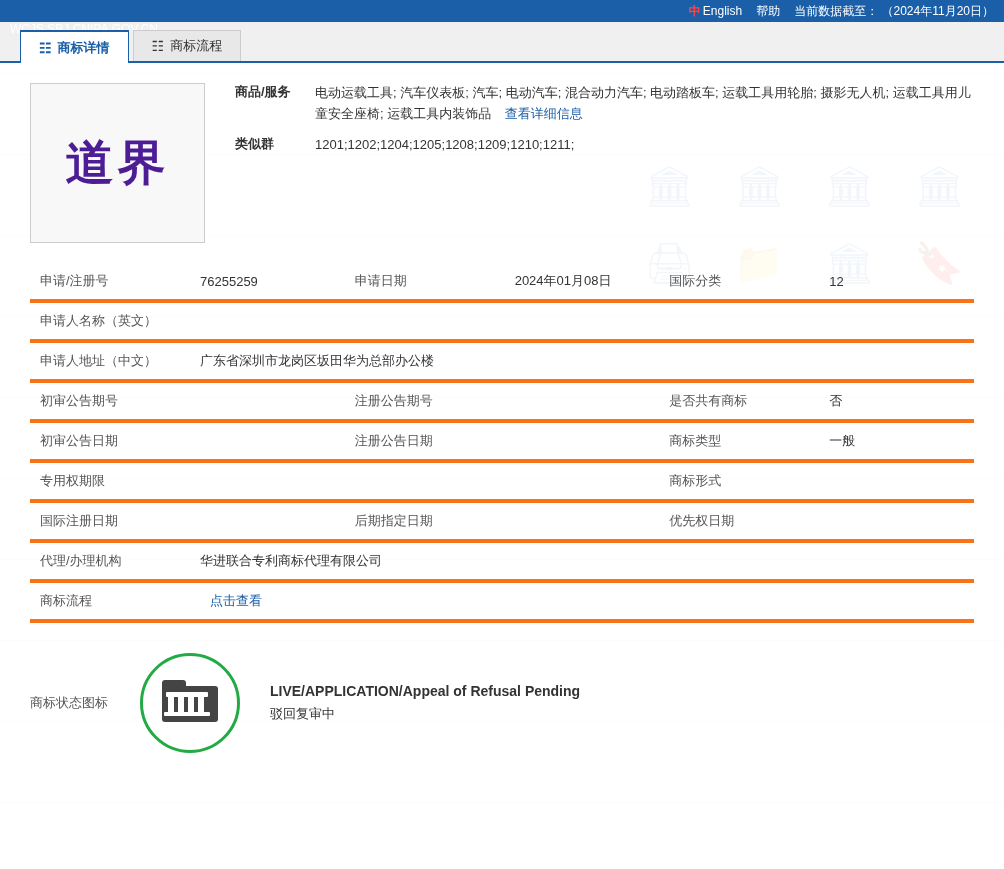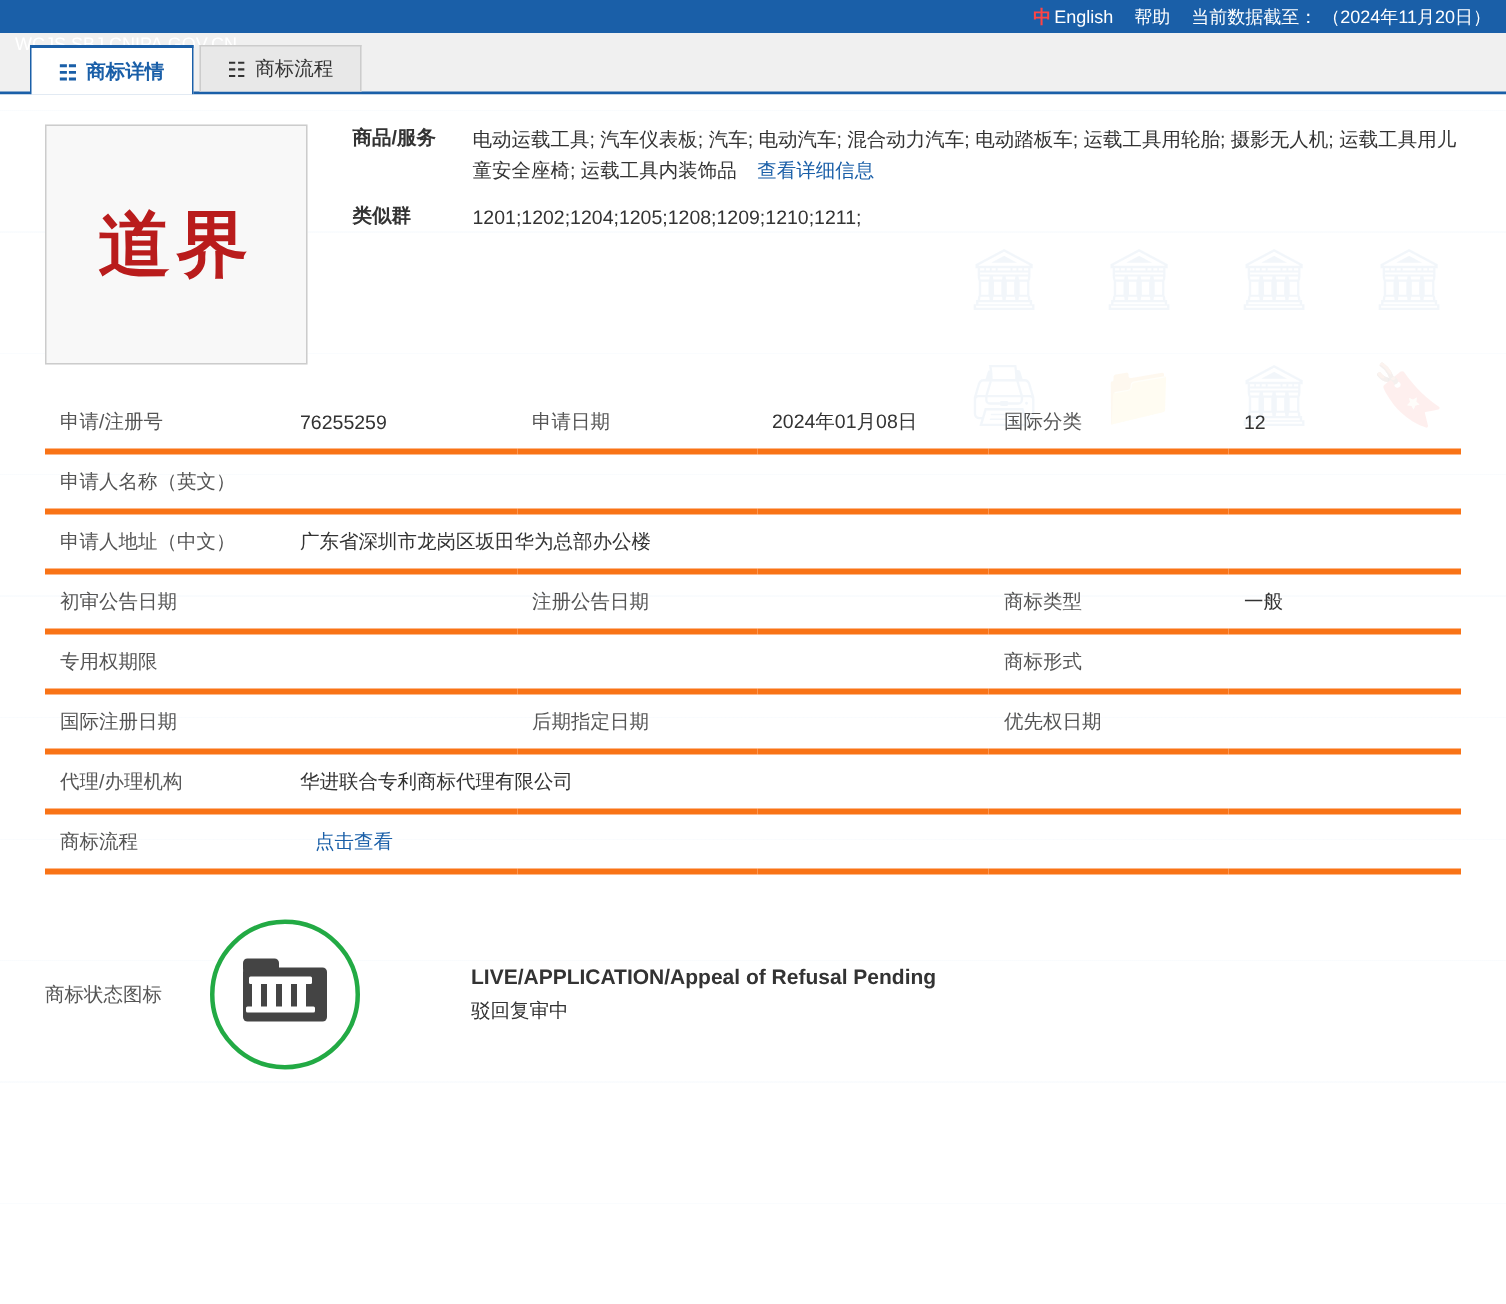--- a/index.html
+++ b/index.html
@@ -90,21 +90,21 @@
       display: flex;
       align-items: center;
       justify-content: center;
       background: #f8f8f8;
       overflow: hidden;
       position: relative;
     }
     .trademark-text-display {
       font-size: 48px;
       font-weight: bold;
-      color: #b91c1c;
+      color: #4c1d95;
       letter-spacing: 4px;
       font-family: "STKaiti", "KaiTi", serif;
     }
 
     .info-right {
       flex: 1;
     }
     .info-row-top {
       display: flex;
       margin-bottom: 10px;
@@ -171,21 +171,20 @@
       background: #fff;
     }
     .status-icon-inner {
       font-size: 52px;
       line-height: 1;
     }
     .status-text {
       display: flex;
       flex-direction: column;
       gap: 6px;
-      margin-left: 44px;
     }
     .status-text-main {
       font-size: 14px;
       color: #333;
       font-weight: bold;
     }
     .status-text-sub {
       font-size: 13px;
       color: #333;
     }
@@ -304,20 +303,28 @@
           <td class="td-label">申请人名称（英文）</td>
           <td class="td-value" colspan="5"></td>
         </tr>
 
         <tr>
           <td class="td-label">申请人地址（中文）</td>
           <td class="td-value" colspan="5">广东省深圳市龙岗区坂田华为总部办公楼</td>
         </tr>
 
 
+        <tr>
+          <td class="td-label">初审公告期号</td>
+          <td class="td-value"></td>
+          <td class="td-label">注册公告期号</td>
+          <td class="td-value"></td>
+          <td class="td-label">是否共有商标</td>
+          <td class="td-value">否</td>
+        </tr>
 
         <tr>
           <td class="td-label">初审公告日期</td>
           <td class="td-value"></td>
           <td class="td-label">注册公告日期</td>
           <td class="td-value"></td>
           <td class="td-label">商标类型</td>
           <td class="td-value">一般</td>
         </tr>
 

